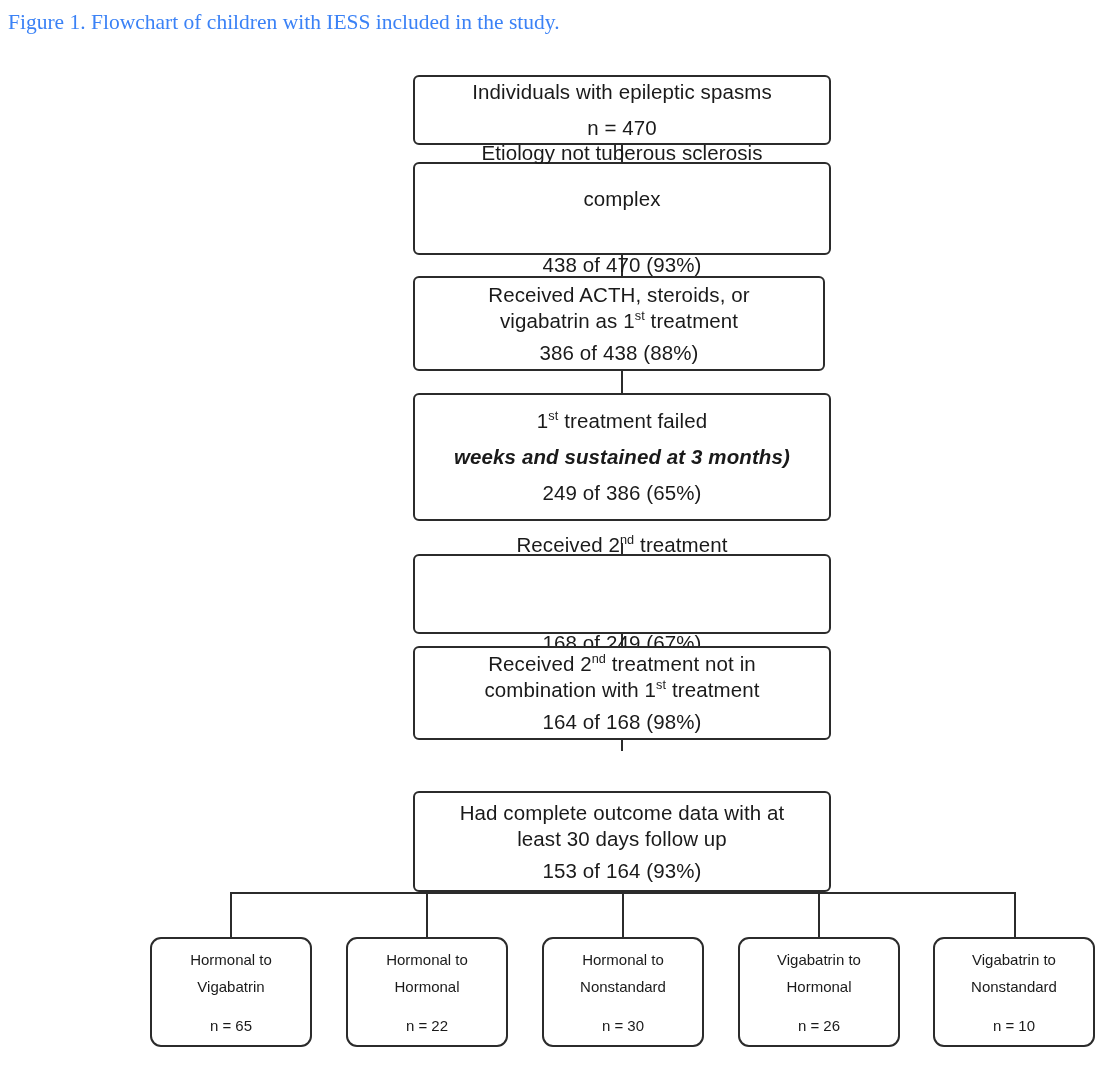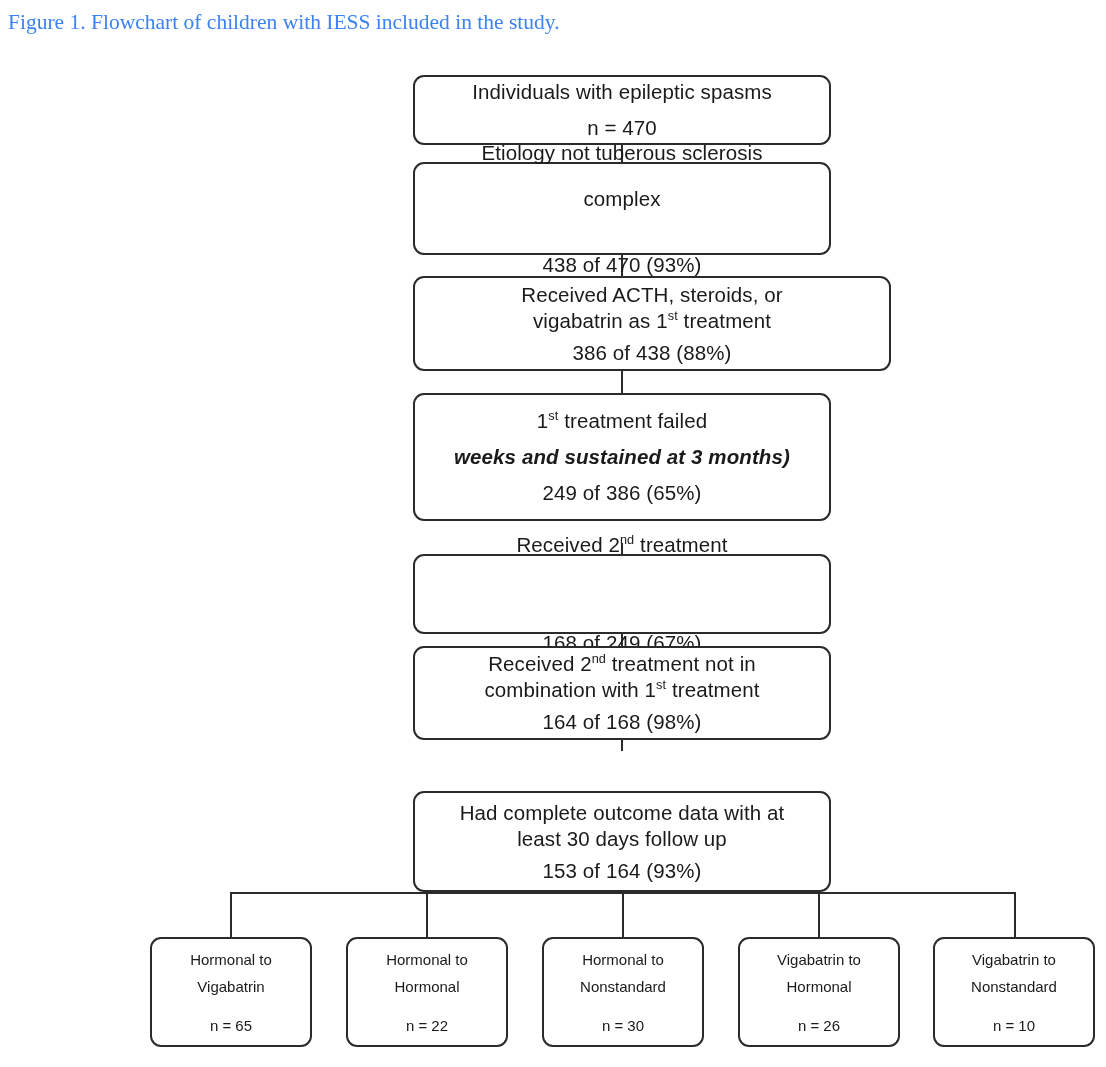--- a/index.html
+++ b/index.html
@@ -24,21 +24,21 @@
     font-size: 21.5px;
     line-height: 28px;
     color: #3b82f6;
     white-space: nowrap;
   }
 
   .flow-box {
     position: absolute;
     box-sizing: border-box;
     border: 2px solid #2b2b2b;
-    border-radius: 11px;
+    border-radius: 6px;
     background: #ffffff;
     display: flex;
     flex-direction: column;
     align-items: center;
     justify-content: center;
     text-align: center;
     font-size: 20.5px;
     line-height: 26px;
     letter-spacing: 0.1px;
     z-index: 3;
@@ -128,21 +128,21 @@
   <span class="line-count">n = 470</span>
 </div>
 
 <div class="flow-box" style="left:413px; top:162px; width:418px; height:93px;gap:20px;">
   <span class="line-main">Etiology not tuberous  sclerosis</span>
   <span class="line-main">complex</span>
   <span class="gap-sm"></span>
   <span class="line-count">438 of 470 (93%)</span>
 </div>
 
-<div class="flow-box" style="left:413px; top:276px; width:478px; height:95px;">
+<div class="flow-box" style="left:413px; top:276px; width:412px; height:95px;">
   <span class="line-main">Received ACTH, steroids, or</span>
   <span class="line-main"><span>vigabatrin as 1</span><sup class="ord">st</sup><span> treatment</span></span>
   <span class="gap-sm"></span>
   <span class="line-count">386 of 438 (88%)</span>
 </div>
 
 <div class="flow-box" style="left:413px; top:393px; width:418px; height:128px;">
   <span class="line-main"><span>1</span><sup class="ord">st</sup><span> treatment failed</span></span>
   <span class="gap-md"></span>
   <span class="line-note">weeks and sustained at 3 months)</span>

